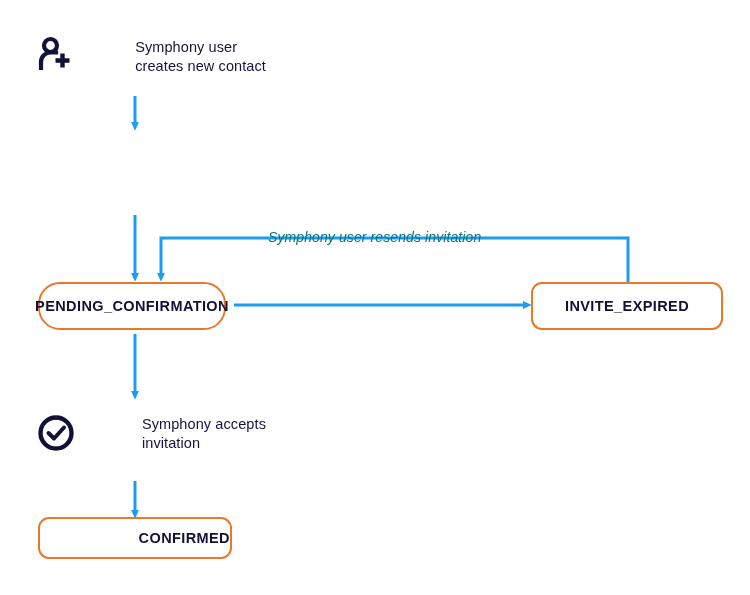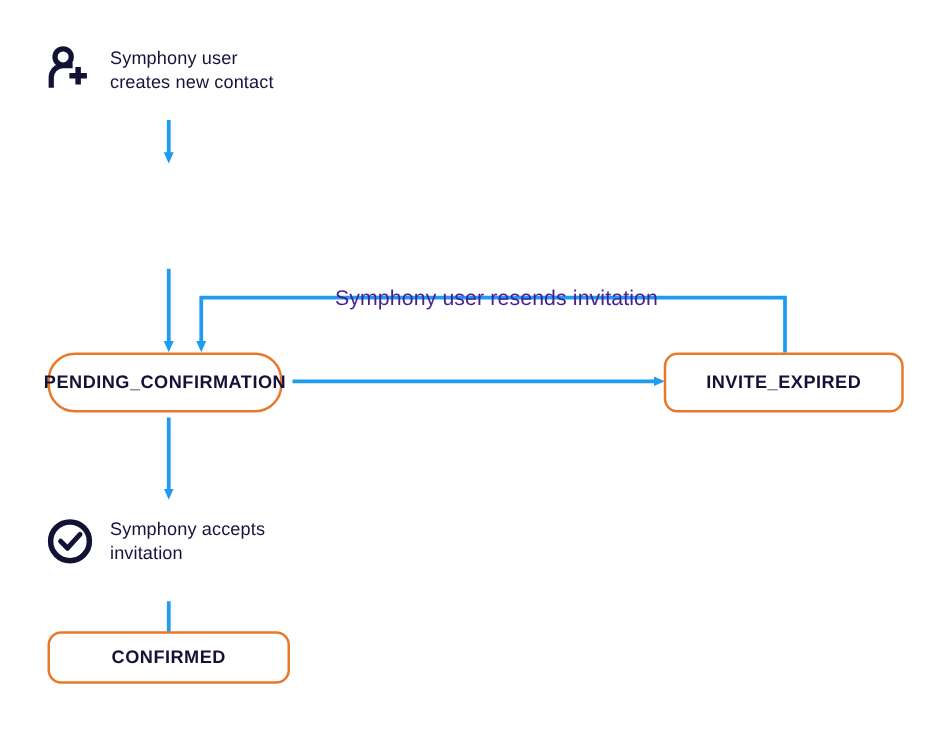--- a/index.html
+++ b/index.html
@@ -23,20 +23,21 @@
     top: 0;
     width: 750px;
     height: 595px;
     pointer-events: none;
   }
   .step {
     position: absolute;
     display: flex;
     align-items: flex-start;
     gap: 12px;
+    justify-content: space-between;
   }
   .step-icon {
     flex: 0 0 auto;
     width: 40px;
     height: 40px;
     display: block;
   }
   .step-label {
     font-size: 14.5px;
     line-height: 19px;
@@ -57,24 +58,25 @@
   }
   .state-box-label {
     font-size: 14.5px;
     font-weight: bold;
     color: #121236;
     letter-spacing: 0.4px;
     white-space: nowrap;
   }
   .edge-label {
     position: absolute;
-    font-size: 17px;
-    color: #4c1d95;
+    font-size: 14px;
+    color: #0f766e;
     white-space: nowrap;
     letter-spacing: 0.1px;
+    font-style: italic;
   }
 </style>
 </head>
 <body>
 
 <div id="canvas">
 
   <svg id="wires" viewBox="0 0 750 595" width="750" height="595">
     <defs>
       <marker id="ah" markerWidth="10" markerHeight="10" refX="1.2" refY="4" orient="auto" markerUnits="userSpaceOnUse">
@@ -118,17 +120,17 @@
 
   <div class="step" style="left:36px; top:413px; width:230px;">
     <svg class="step-icon" viewBox="0 0 40 40">
       <circle cx="20" cy="20" r="15.5" fill="none" stroke="#121236" stroke-width="4.4"></circle>
       <path d="M12.5 20 L18 25.5 L28 14.5" fill="none" stroke="#121236" stroke-width="4" stroke-linecap="round" stroke-linejoin="round"></path>
     </svg>
     <div class="step-label">Symphony accepts
 invitation</div>
   </div>
 
-  <div class="state-box" style="left:38px; top:505px; width:194px; height:42px;">
+  <div class="state-box" style="left:38px; top:517px; width:194px; height:42px;justify-content:flex-end;">
     <span class="state-box-label">CONFIRMED</span>
   </div>
 
 </div>
 
 </body></html>

